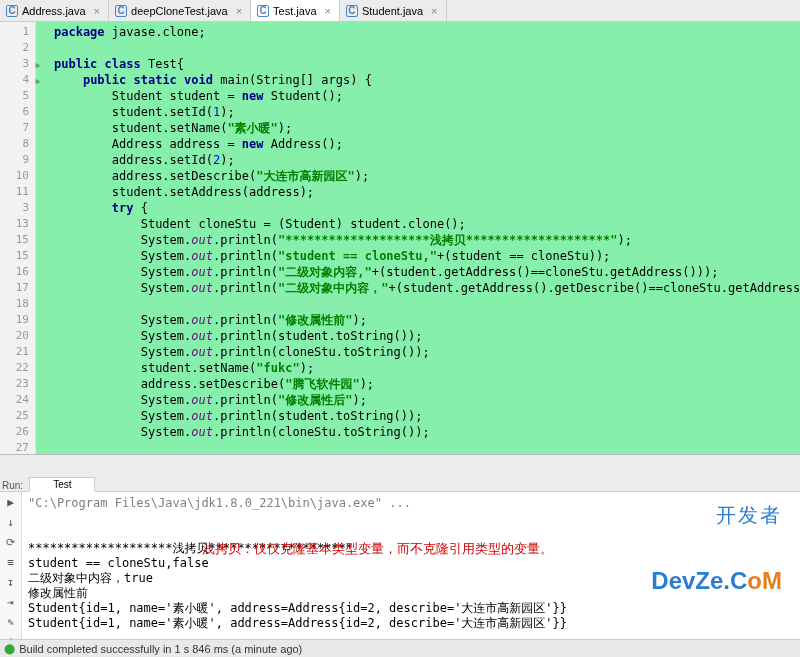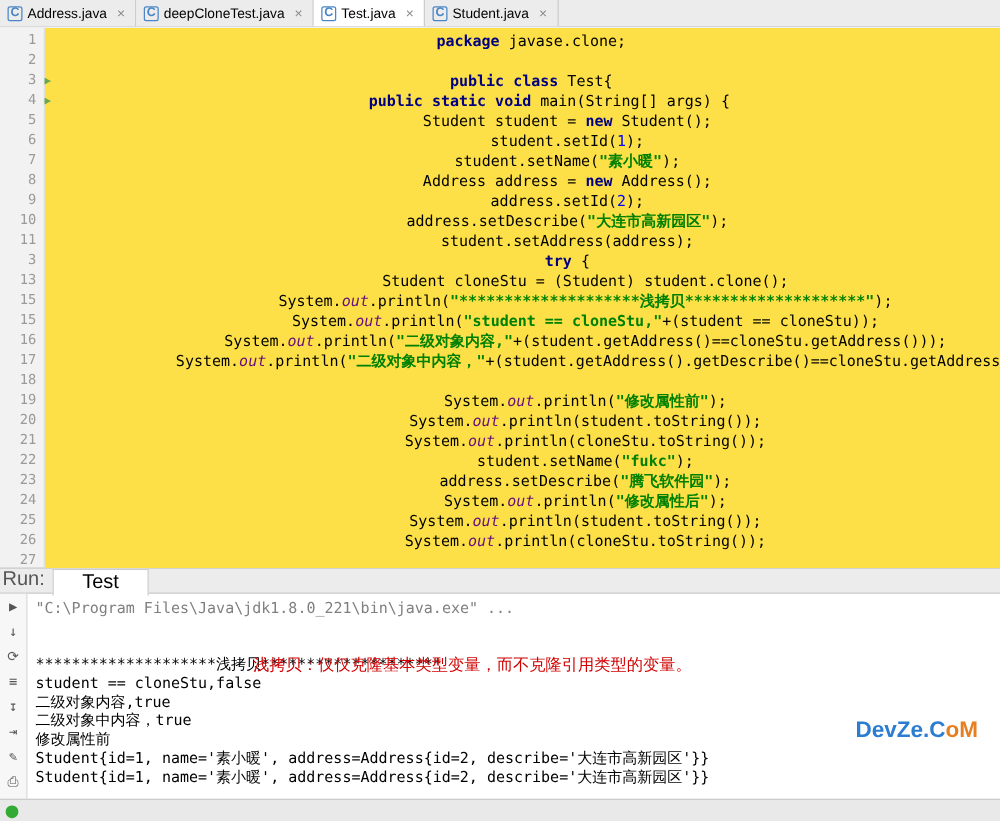--- a/index.html
+++ b/index.html
@@ -59,45 +59,44 @@
   user-select: none;
 }
 .gutter .gl { height: 16px; line-height: 16px; position: relative; }
 .gmark { position:absolute; right:-12px; top:1px; font-size:9px; color:#6aa84f; }
 .code {
   padding: 2px 4px 2px 18px;
   white-space: pre;
   line-height: 16px;
   font-size: 12px;
   color: #000;
-  background: #fde047;
+  background: #86efac;
   flex: 1;
   overflow-x: auto;
-  text-align: center;
 }
 .code .l { height: 16px; }
 .kw { color: #000080; font-weight: bold; }
 .str { color: #008000; font-weight: bold; }
 .fld { color: #660e7a; font-style: italic; }
 .num { color: #0000ff; }
 
 .run-area {
   border-top: 1px solid #bbb;
   flex: 1;
   display: flex;
   flex-direction: column;
   background: #fff;
   min-height: 0;
 }
 .run-tabs {
   display: flex;
-  align-items: flex-start;
-  height: 20px;
+  align-items: flex-end;
+  height: 37px;
   font-family: -apple-system, "Segoe UI", Arial, sans-serif;
-  font-size: 16px;
+  font-size: 10px;
   background: #ececec;
   border-bottom: 1px solid #ccc;
   padding-left: 2px;
   gap: 6px;
 }
 .run-tabs .label { color: #555; }
 .run-tabs .app-tab { background: #fff; padding: 1px 23px; border: 1px solid #ccc; border-bottom: 1px solid #fff; margin-bottom: -1px; }
 .run-body { display: flex; flex: 1; min-height: 0; }
 .run-toolbar {
   width: 22px;
@@ -130,21 +129,21 @@
   position: absolute;
   right: 18px; bottom: 4px;
   text-align: right;
   font-family: "Microsoft YaHei", Arial, sans-serif;
   color: #2a7dd1;
   font-size: 20px;
   line-height: 1.05;
   letter-spacing: 2px;
   pointer-events: none;
 }
-.watermark .en { font-family: Arial, sans-serif; font-weight: bold; letter-spacing: 0; font-size: 18px; }
+.watermark .en { font-family: Arial, sans-serif; font-weight: bold; letter-spacing: 0; font-size: 24px; }
 .watermark .en .c { color:#2a7dd1; }
 .watermark .en .m { color:#e67e22; }
 .statusbar {
   height: 18px;
   background: #e9e9e9;
   border-top: 1px solid #ccc;
   font-family: -apple-system, "Segoe UI", Arial, sans-serif;
   font-size: 11px;
   color: #333;
   padding-left: 4px;
@@ -222,23 +221,25 @@
         <div class="ico">↓</div>
         <div class="ico">⟳</div>
         <div class="ico">≡</div>
         <div class="ico">↧</div>
         <div class="ico">⇥</div>
         <div class="ico">✎</div>
         <div class="ico">⎙</div>
         <div class="ico">🗑</div>
       </div>
     <div class="console" id="console"><div class="cmd">"C:\Program Files\Java\jdk1.8.0_221\bin\java.exe" ...</div>
-      <div>********************浅拷贝********************</div><div>student == cloneStu,false</div><div>二级对象内容,true</div><div>二级对象中内容，true</div><div>修改属性前</div><div>Student{id=1, name='素小暖', address=Address{id=2, describe='大连市高新园区'}}</div><div>Student{id=1, name='素小暖', address=Address{id=2, describe='大连市高新园区'}}</div><div class="annot">浅拷贝：仅仅克隆基本类型变量，而不克隆引用类型的变量。</div>
+      <div>********************浅拷贝********************</div><div>student == cloneStu,false</div><div>二级对象中内容，true</div><div>修改属性前</div><div>Student{id=1, name='素小暖', address=Address{id=2, describe='大连市高新园区'}}</div><div>Student{id=1, name='素小暖', address=Address{id=2, describe='大连市高新园区'}}</div><div class="annot">浅拷贝：仅仅克隆基本类型变量，而不克隆引用类型的变量。</div>
       <div class="watermark">
+        <div>开发者</div>
         <div class="en"><span class="c">DevZe.C</span><span class="m">oM</span></div>
       </div>
     </div>
   </div>
 </div>
 
 <div class="statusbar">
   <span class="sicon">⬤</span>
+  <span>Build completed successfully in 1 s 846 ms (a minute ago)</span>
 </div>
 
 </body></html>

